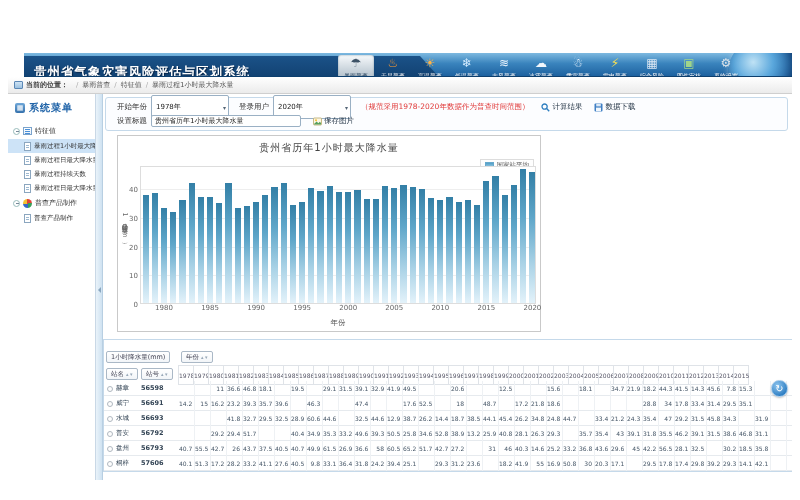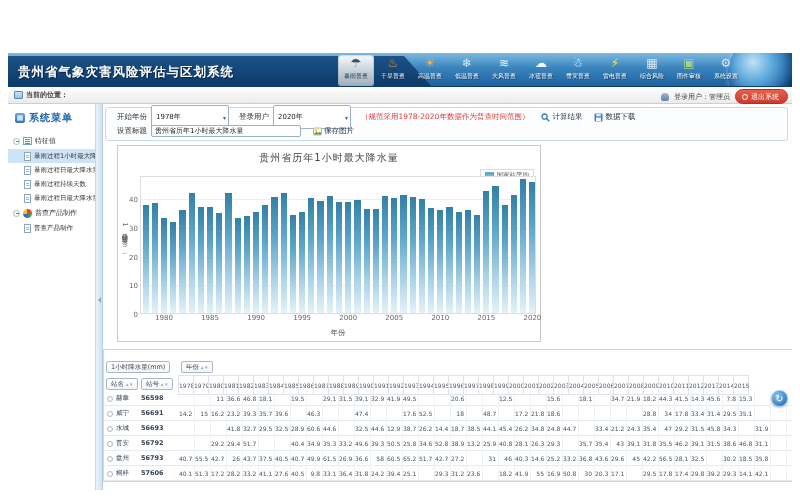--- a/index.html
+++ b/index.html
@@ -2,23 +2,23 @@
 <html><head>
 <meta charset="utf-8">
 <style>
   * { margin:0; padding:0; box-sizing:border-box; }
   html,body { width:800px; height:500px; overflow:hidden; background:#fff;
     font-family:"DejaVu Sans", sans-serif; }
   .page { position:relative; width:800px; height:500px; background:#fff; }
   .app { position:absolute; left:8px; top:53px; width:784px; height:437px; }
 
   
-  .banner { position:relative; height:34px; overflow:hidden;
+  .banner { position:relative; height:24px; overflow:hidden;
     background:linear-gradient(180deg,#7db9e0 0%,#3a84bd 45%,#1e62a0 100%);
-    border-bottom:1px solid #0d3f6e; }
+    border-bottom:1px solid #0d3f6e;margin-left:16px; }
   .globe { position:absolute; right:-8px; top:-16px; width:72px; height:72px; border-radius:50%;
     background:radial-gradient(circle at 35% 35%, #bfe2f5 0%, #5aa7dc 30%, #1c5f9f 62%, #083266 85%);
     box-shadow:inset -6px -8px 14px rgba(0,10,40,.55), 0 0 6px rgba(255,255,255,.35); }
   .title-plate { position:absolute; left:0; top:3px; height:31px; width:424px;
     background:linear-gradient(180deg,#1b5288,#0d3a68);
     clip-path:polygon(0 0, 396px 0, 424px 100%, 0 100%); }
   .sys-title { color:#fff; font-size:12.5px; font-weight:bold; line-height:31px;
     padding-left:10px; letter-spacing:1px; text-shadow:1px 1px 1px #062243; white-space:nowrap; }
   .top-nav { position:absolute; right:48px; top:2px; display:flex; gap:1px; }
   .nav-item { width:36px; height:31px; display:flex; flex-direction:column; align-items:center;
@@ -199,28 +199,21 @@
           <div class="nav-item">
             <span class="nav-glyph" style="color: rgb(221, 228, 234);">⚙</span>
             <span class="nav-label">系统设置</span>
           </div>
         </div>
     </div>
 
     <div class="crumbbar">
       <span class="crumb-icon"></span>
       <span class="crumb-prefix">当前的位置：</span>
-      <div class="user-area">
-        <span class="user-icon"></span>
-        <span class="user-label">登录用户：管理员</span>
-        <span class="logout-btn">
-          <span class="power-icon"></span>
-          <span>退出系统</span>
-        </span>
-      </div>
+      <span id="crumb-path"><span class="crumb-sep">/</span><span class="crumb-item">暴雨普查</span><span class="crumb-sep">/</span><span class="crumb-item">特征值</span><span class="crumb-sep">/</span><span class="crumb-item">暴雨过程1小时最大降水量</span></span>
     </div>
 
     <div class="main">
 
       <div class="sidebar">
         <div class="side-head">
           <span class="side-head-icon">▦</span>
           <span class="side-title">系统菜单</span>
         </div>
         <div class="tree" id="side-tree">

